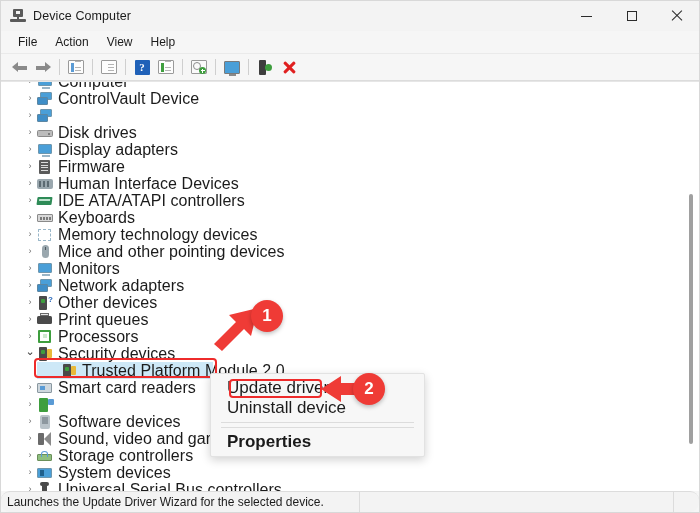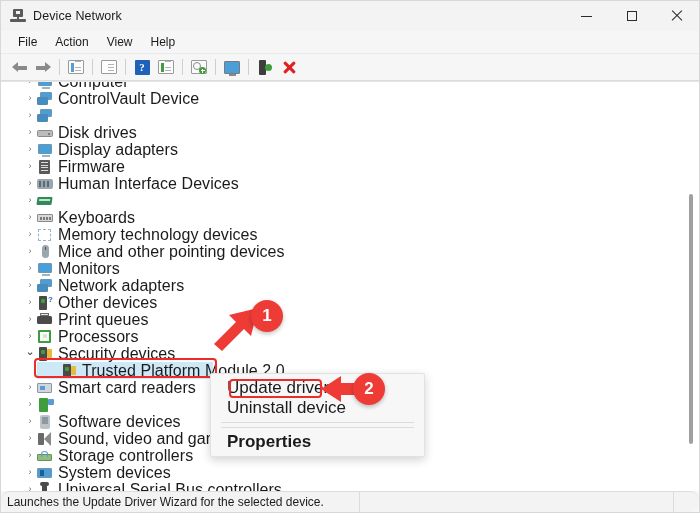--- a/index.html
+++ b/index.html
@@ -262,21 +262,21 @@
 
 <div class="window">
 
   <div class="titlebar">
     <div class="title-icon">
       <div class="ti-body"></div>
         <div class="ti-dot"></div>
       <div class="ti-stem"></div>
         <div class="ti-base"></div>
     </div>
-    <span class="title-text">Device Network</span>
+    <span class="title-text">Device Computer</span>
     <div class="winbtns">
       <div class="winbtn">
           <span class="gl-min"></span>
         </div>
       <div class="winbtn">
           <span class="gl-max"></span>
         </div>
       <div class="winbtn close">
           <span class="gl-close"></span>
         </div>
@@ -406,20 +406,21 @@
           <span class="dicon">
             <span class="g-hid"></span>
           </span>
           <span class="rlabel">Human Interface Devices</span>
         </div>
         <div class="row">
           <span class="chev">›</span>
           <span class="dicon">
             <span class="g-ide"></span>
           </span>
+          <span class="rlabel">IDE ATA/ATAPI controllers</span>
         </div>
         <div class="row">
           <span class="chev">›</span>
           <span class="dicon">
             <span class="g-kbd"></span>
           </span>
           <span class="rlabel">Keyboards</span>
         </div>
         <div class="row">
           <span class="chev">›</span>

